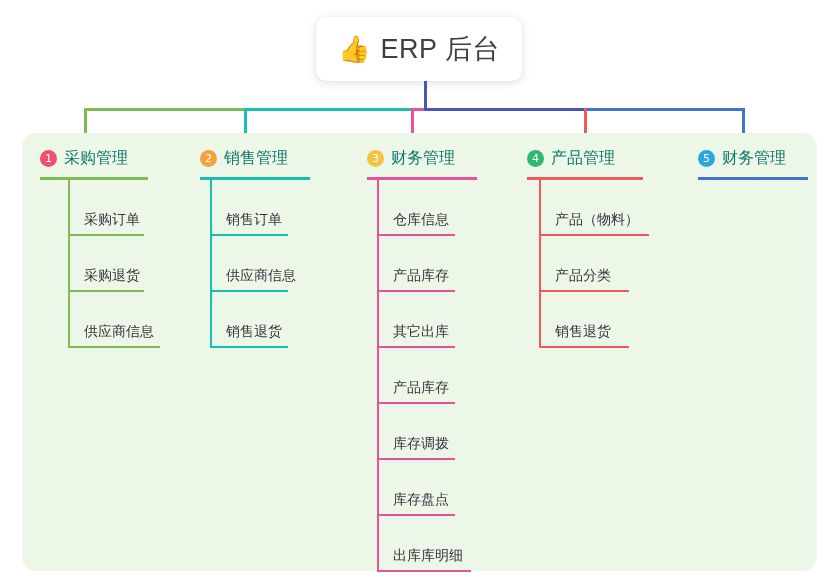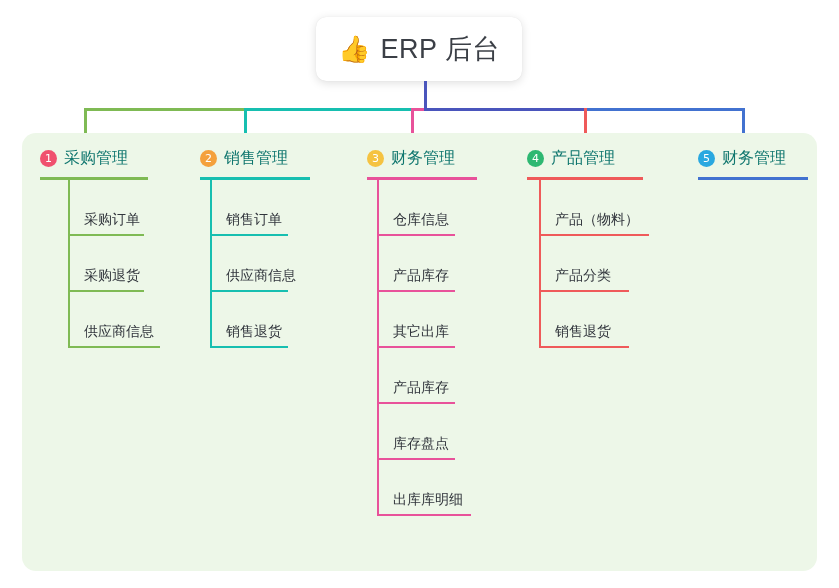--- a/index.html
+++ b/index.html
@@ -168,20 +168,25 @@
           <span class="label">其它出库</span>
           <span class="underline" style="width: 78px; background: rgb(232, 82, 154);"></span>
         </div>
         <div class="item">
           <span class="stem" style="background: rgb(232, 82, 154);"></span>
           <span class="label">产品库存</span>
           <span class="underline" style="width: 78px; background: rgb(232, 82, 154);"></span>
         </div>
         <div class="item">
           <span class="stem" style="background: rgb(232, 82, 154);"></span>
+          <span class="label">库存调拨</span>
+          <span class="underline" style="width: 78px; background: rgb(232, 82, 154);"></span>
+        </div>
+        <div class="item">
+          <span class="stem" style="background: rgb(232, 82, 154);"></span>
           <span class="label">库存盘点</span>
           <span class="underline" style="width: 78px; background: rgb(232, 82, 154);"></span>
         </div>
         <div class="item">
           <span class="stem" style="background: rgb(232, 82, 154);"></span>
           <span class="label">出库库明细</span>
           <span class="underline" style="width: 94px; background: rgb(232, 82, 154);"></span>
         </div>
       </div>
     </div>

